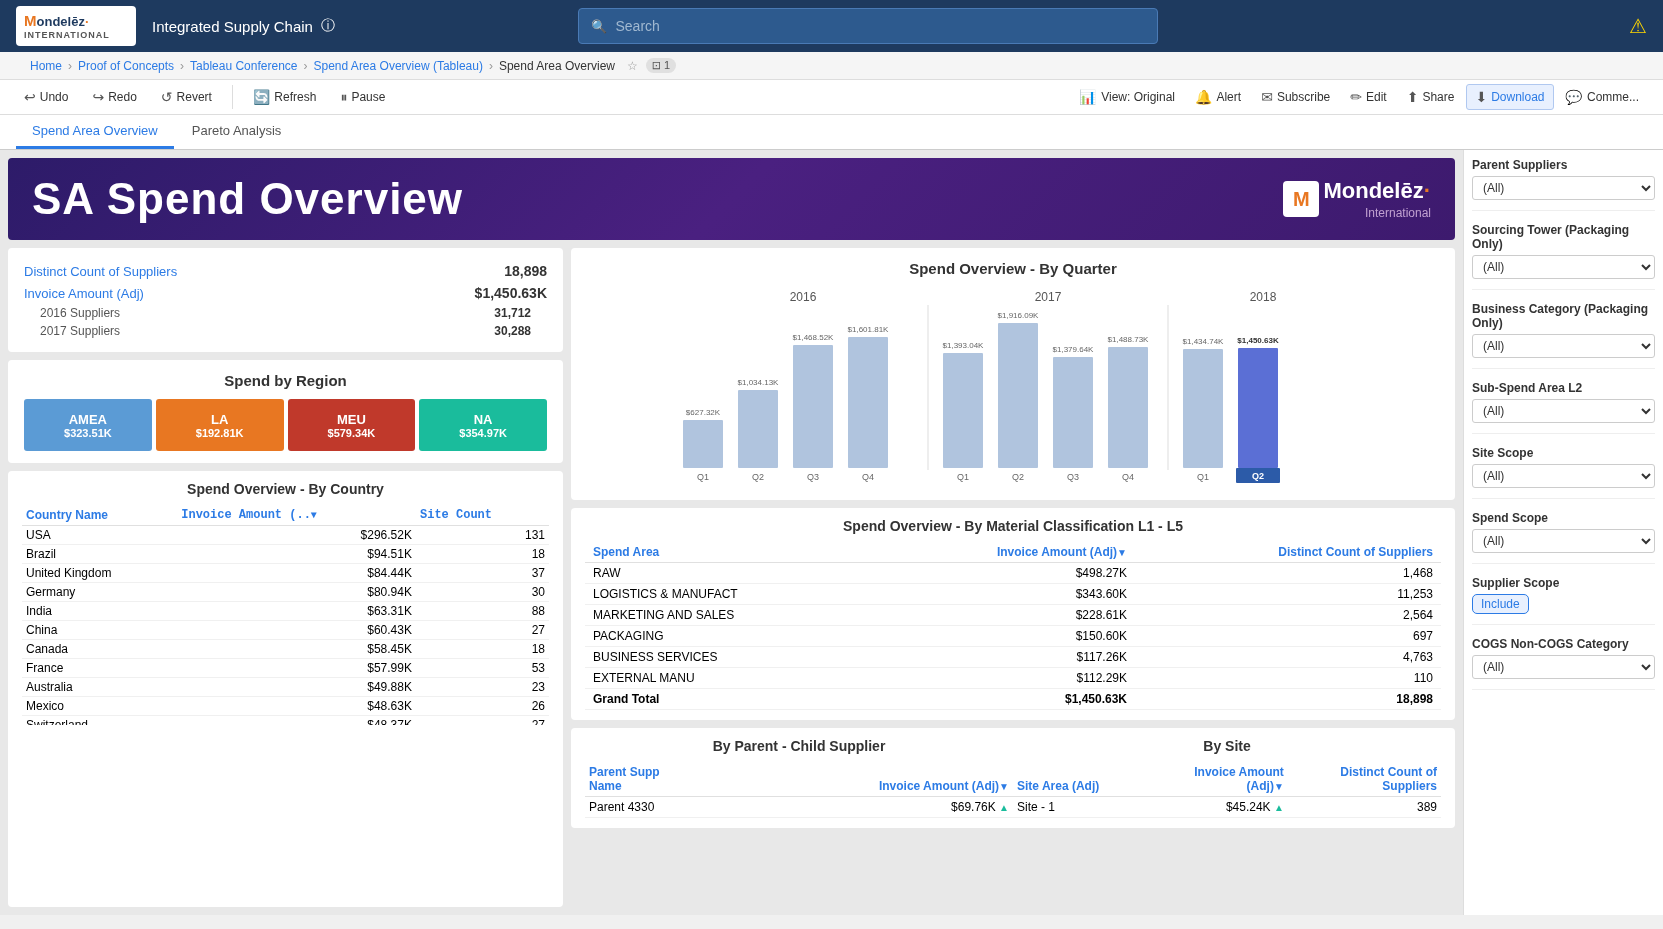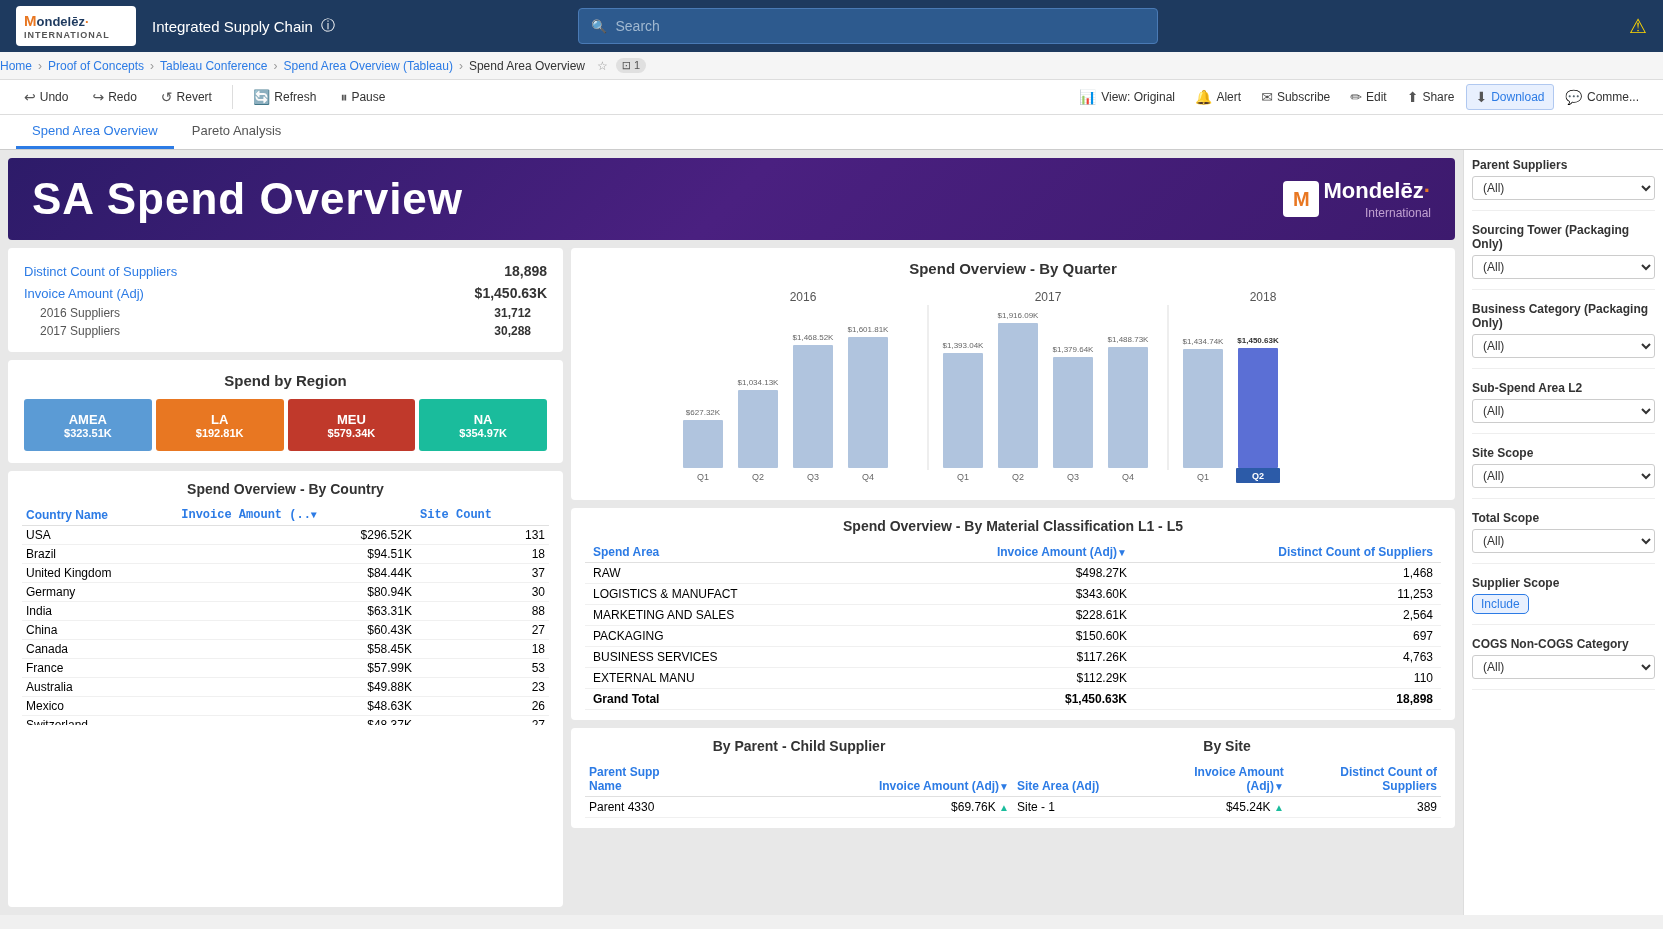--- a/index.html
+++ b/index.html
@@ -61,21 +61,21 @@
     #alert-icon-top {
       margin-left: auto;
       color: #ffd700;
       font-size: 20px;
     }
 
     
     #breadcrumb-bar {
       background: #f5f5f5;
       border-bottom: 1px solid #ddd;
-      padding: 6px 0;
+      padding: 6px 30px;
       display: flex;
       align-items: center;
       gap: 4px;
       font-size: 12px;
       color: #333;
     }
     #breadcrumb-bar a { color: #2c7be5; text-decoration: none; }
     .breadcrumb-sep { color: #999; margin: 0 2px; }
     #breadcrumb-current { color: #333; font-weight: 500; }
     #star-icon { color: #999; margin-left: 8px; cursor: pointer; }
@@ -804,21 +804,21 @@
         <option>(All)</option>
       </select>
     </div>
     <div class="filter-group">
       <div class="filter-label">Site Scope</div>
       <select class="filter-select">
         <option>(All)</option>
       </select>
     </div>
     <div class="filter-group">
-      <div class="filter-label">Total Scope</div>
+      <div class="filter-label">Spend Scope</div>
       <select class="filter-select">
         <option>(All)</option>
       </select>
     </div>
     <div class="filter-group">
       <div class="filter-label">Supplier Scope</div>
       <div class="filter-include">Include</div>
     </div>
     <div class="filter-group">
       <div class="filter-label">COGS Non-COGS Category</div>

